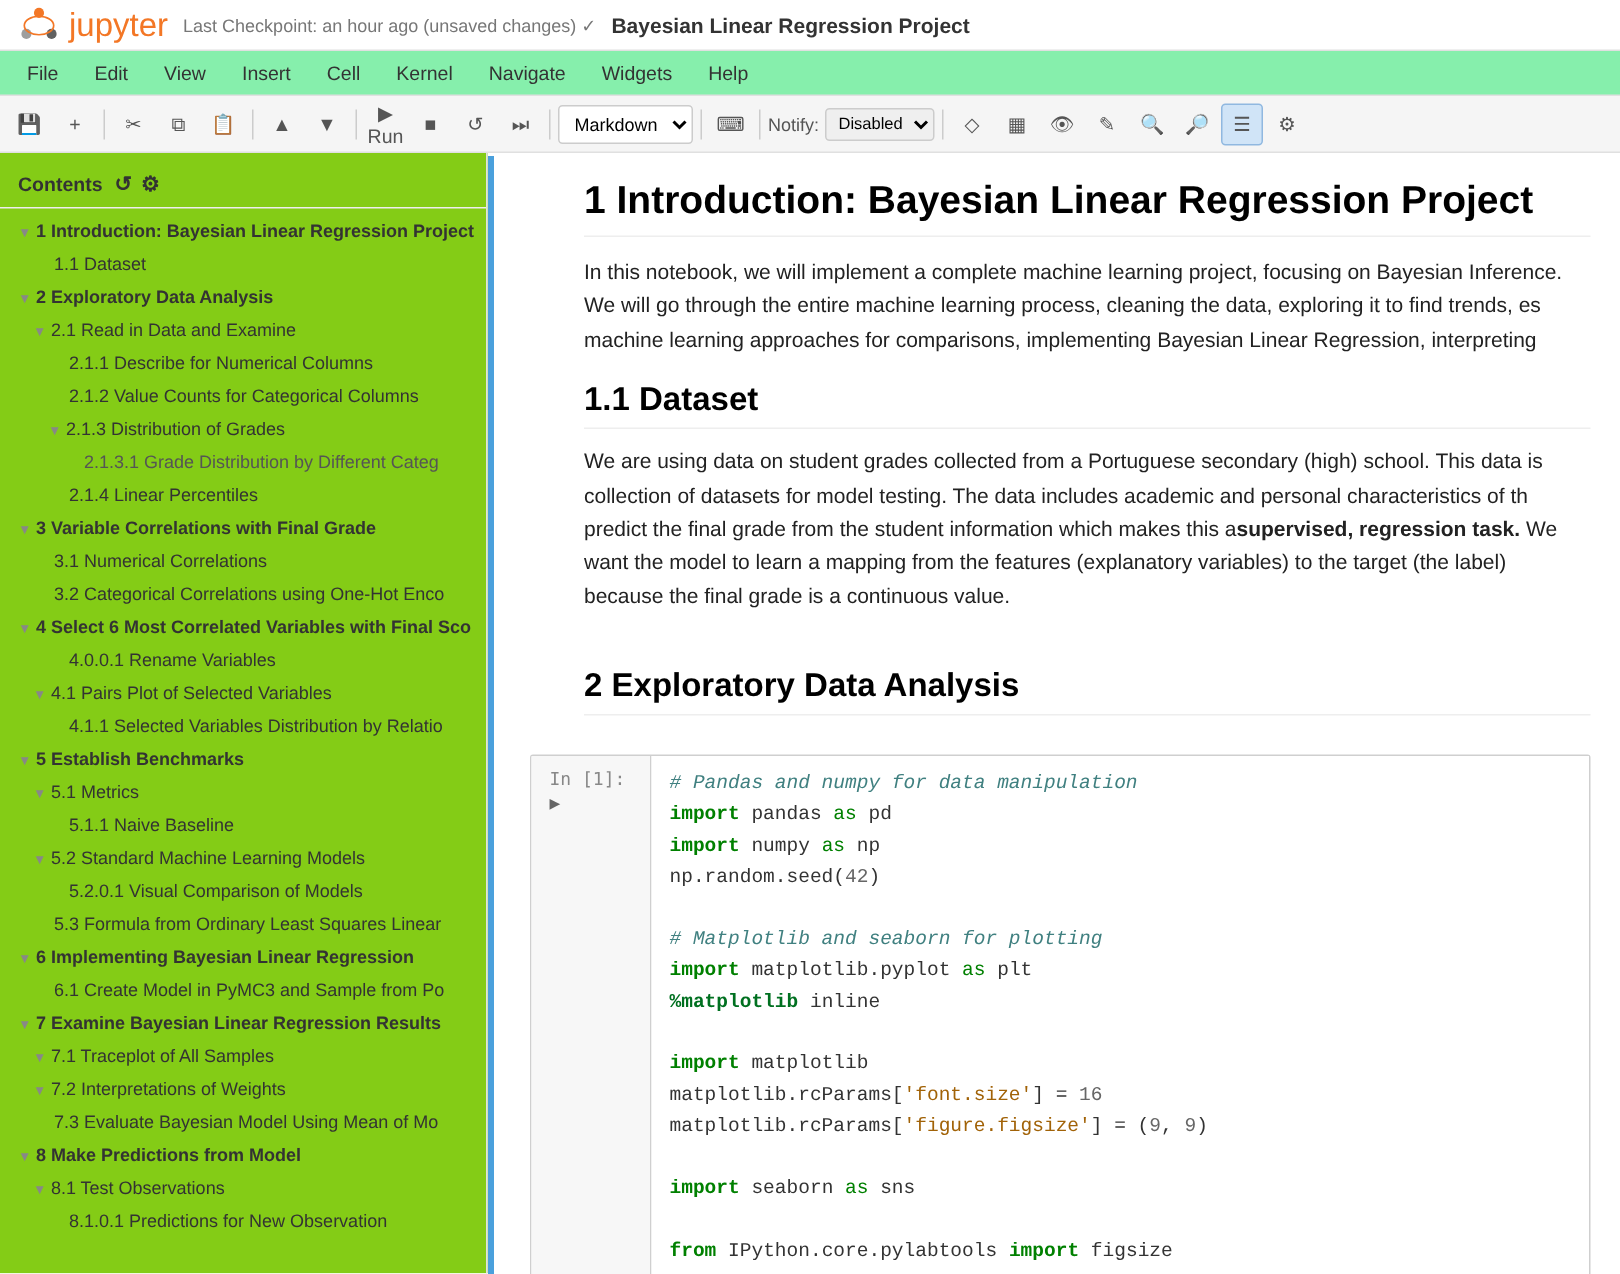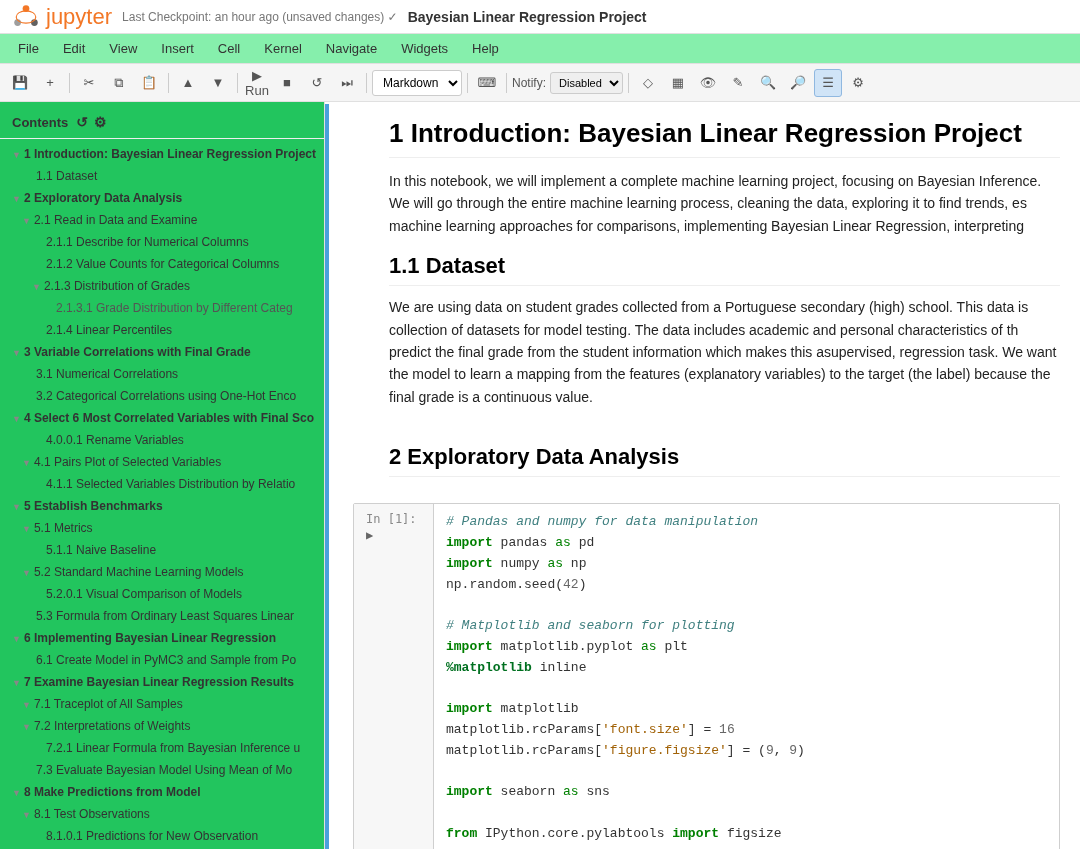--- a/index.html
+++ b/index.html
@@ -20,40 +20,40 @@
     .tb-btn.active { background: #d0e4f7; border-color: #90b8e0; }
     .tb-separator { width: 1px; height: 20px; background: #ccc; margin: 0 3px; }
     .tb-select { height: 26px; font-size: 12px; border: 1px solid #ccc; border-radius: 3px; padding: 0 6px; background: #fff; }
     .tb-notify { display: flex; align-items: center; gap: 4px; font-size: 12px; color: #555; }
     .tb-notify select { height: 22px; font-size: 11px; border: 1px solid #ccc; border-radius: 3px; padding: 0 4px; }
 
     
     .main-layout { display: flex; flex: 1; overflow: hidden; }
 
     
-    .sidebar { width: 325px; min-width: 325px; border-right: 1px solid #e0e0e0; overflow-y: auto; padding: 8px 0; background: #22c55e; font-size: 12px; }
+    .sidebar { width: 325px; min-width: 325px; border-right: 1px solid #e0e0e0; overflow-y: auto; padding: 8px 0; background: #84cc16; font-size: 12px; }
     .sidebar-header { display: flex; align-items: center; gap: 8px; padding: 4px 12px 8px; font-weight: 700; font-size: 13px; border-bottom: 1px solid #eee; margin-bottom: 4px; }
     .sidebar-header-icons { display: flex; gap: 6px; }
     .toc-item { padding: 2px 0 2px 0; line-height: 1.5; color: #333; cursor: pointer; white-space: nowrap; overflow: hidden; text-overflow: ellipsis; }
     .toc-item a { color: inherit; text-decoration: none; }
     .toc-l1 { padding-left: 12px; font-weight: 600; }
     .toc-l2 { padding-left: 22px; font-weight: 500; }
     .toc-l3 { padding-left: 32px; font-weight: 400; }
     .toc-l4 { padding-left: 42px; font-weight: 400; color: #555; }
     .toc-arrow { display: inline-block; margin-right: 3px; font-size: 10px; color: #888; }
 
     
     .content-area { flex: 1; overflow-y: auto; background: #fff; }
 
     
     .markdown-cell { padding: 16px 20px 8px 60px; }
     .markdown-cell h1 { font-size: 26px; font-weight: 700; margin-bottom: 12px; color: #000; border-bottom: 1px solid #eee; padding-bottom: 8px; }
     .markdown-cell h2 { font-size: 22px; font-weight: 700; margin: 16px 0 10px; color: #000; border-bottom: 1px solid #eee; padding-bottom: 6px; }
     .markdown-cell p { font-size: 14px; line-height: 1.6; margin-bottom: 8px; color: #222; }
-    .markdown-cell strong { font-weight: 400; text-align: right; }
+    .markdown-cell strong { font-weight: 700; text-align: right; }
 
     
     .code-cell-wrapper { display: flex; border: 1px solid #cfcfcf; border-radius: 2px; margin: 4px 8px; }
     .code-cell-prompt { min-width: 80px; padding: 8px 8px 8px 12px; color: #888; font-size: 12px; font-family: monospace; background: #f7f7f7; border-right: 1px solid #cfcfcf; display: flex; flex-direction: column; align-items: flex-start; gap: 2px; }
     .code-body { flex: 1; padding: 8px 12px; font-family: 'Courier New', Courier, monospace; font-size: 13px; line-height: 1.6; background: #fff; overflow-x: auto; }
 
     
     .kw { color: #008000; font-weight: 600; } 
     .kw2 { color: #008000; }
     .cm { color: #408080; font-style: italic; }
@@ -176,21 +176,20 @@
         <div class="toc-item toc-l2"><span class="toc-arrow tri-down"></span><a>5.1 Metrics</a></div>
         <div class="toc-item toc-l3"><span style="display:inline-block;width:14px;"></span><a>5.1.1 Naive Baseline</a></div>
         <div class="toc-item toc-l2"><span class="toc-arrow tri-down"></span><a>5.2 Standard Machine Learning Models</a></div>
         <div class="toc-item toc-l3"><span style="display:inline-block;width:14px;"></span><a>5.2.0.1 Visual Comparison of Models</a></div>
         <div class="toc-item toc-l2"><span style="display:inline-block;width:14px;"></span><a>5.3 Formula from Ordinary Least Squares Linear</a></div>
         <div class="toc-item toc-l1"><span class="toc-arrow tri-down"></span><a>6 Implementing Bayesian Linear Regression</a></div>
         <div class="toc-item toc-l2"><span style="display:inline-block;width:14px;"></span><a>6.1 Create Model in PyMC3 and Sample from Po</a></div>
         <div class="toc-item toc-l1"><span class="toc-arrow tri-down"></span><a>7 Examine Bayesian Linear Regression Results</a></div>
         <div class="toc-item toc-l2"><span class="toc-arrow tri-down"></span><a>7.1 Traceplot of All Samples</a></div>
         <div class="toc-item toc-l2"><span class="toc-arrow tri-down"></span><a>7.2 Interpretations of Weights</a></div>
-        <div class="toc-item toc-l3"><span style="display:inline-block;width:14px;"></span><a>7.2.1 Linear Formula from Bayesian Inference u</a></div>
         <div class="toc-item toc-l2"><span style="display:inline-block;width:14px;"></span><a>7.3 Evaluate Bayesian Model Using Mean of Mo</a></div>
         <div class="toc-item toc-l1"><span class="toc-arrow tri-down"></span><a>8 Make Predictions from Model</a></div>
         <div class="toc-item toc-l2"><span class="toc-arrow tri-down"></span><a>8.1 Test Observations</a></div>
         <div class="toc-item toc-l3"><span style="display:inline-block;width:14px;"></span><a>8.1.0.1 Predictions for New Observation</a></div>
         <div class="toc-item toc-l1"></div>
       </div>
   </div>
 
   <div class="content-area">
 

